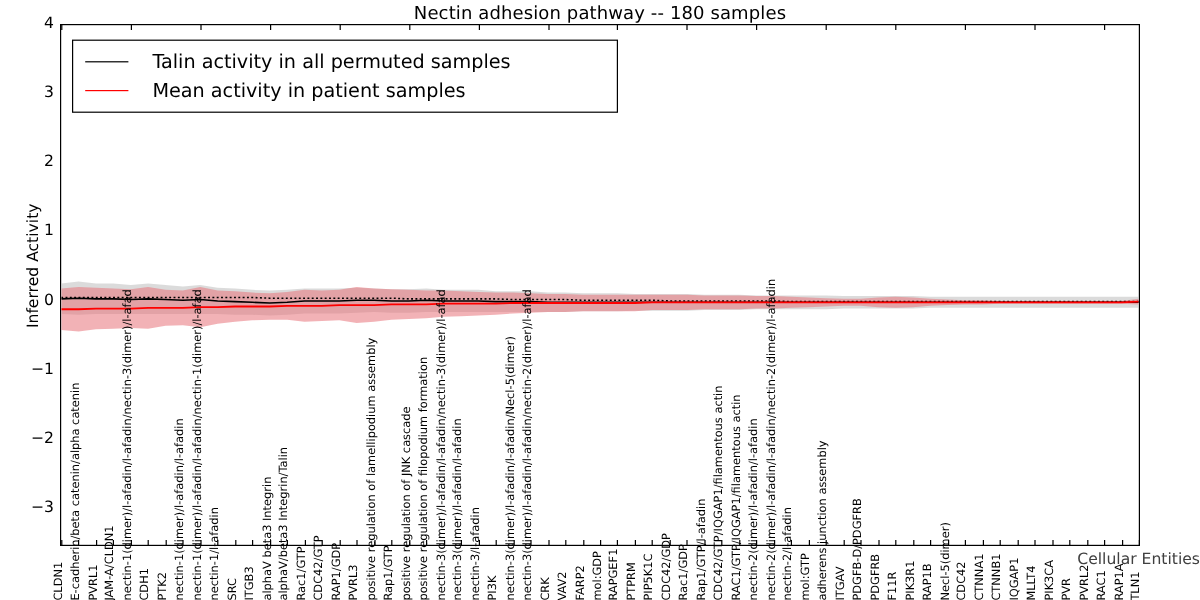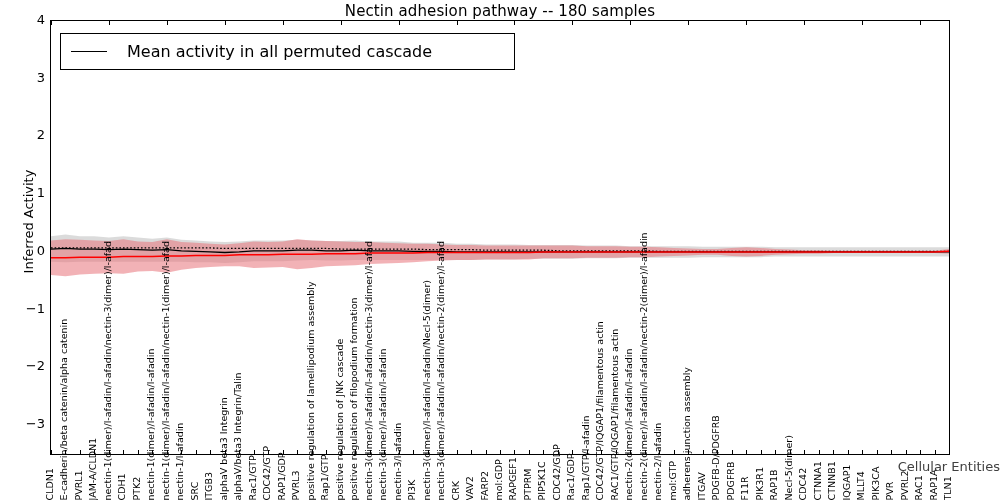--- a/index.html
+++ b/index.html
@@ -342,17 +342,21 @@
       <div class="xtick-label" style="left: 873.032px;">RAC1</div>
       <div class="xtick-label" style="left: 887.516px;">RAP1A</div>
       <div class="xtick-label" style="left: 902px;">TLN1</div>
     </div>
 
   <div id="xlabel">Cellular Entities</div>
 
   <div id="legend">
     <div class="legend-row">
       <span class="legend-swatch" style="border-top-color:#000000"></span>
-      <span class="legend-text">Mean activity in all permuted cascade</span>
+      <span class="legend-text">Talin activity in all permuted samples</span>
+    </div>
+    <div class="legend-row">
+      <span class="legend-swatch" style="border-top-color:#ff0000"></span>
+      <span class="legend-text">Mean activity in patient samples</span>
     </div>
   </div>
 
 </div>
 
 </body></html>

